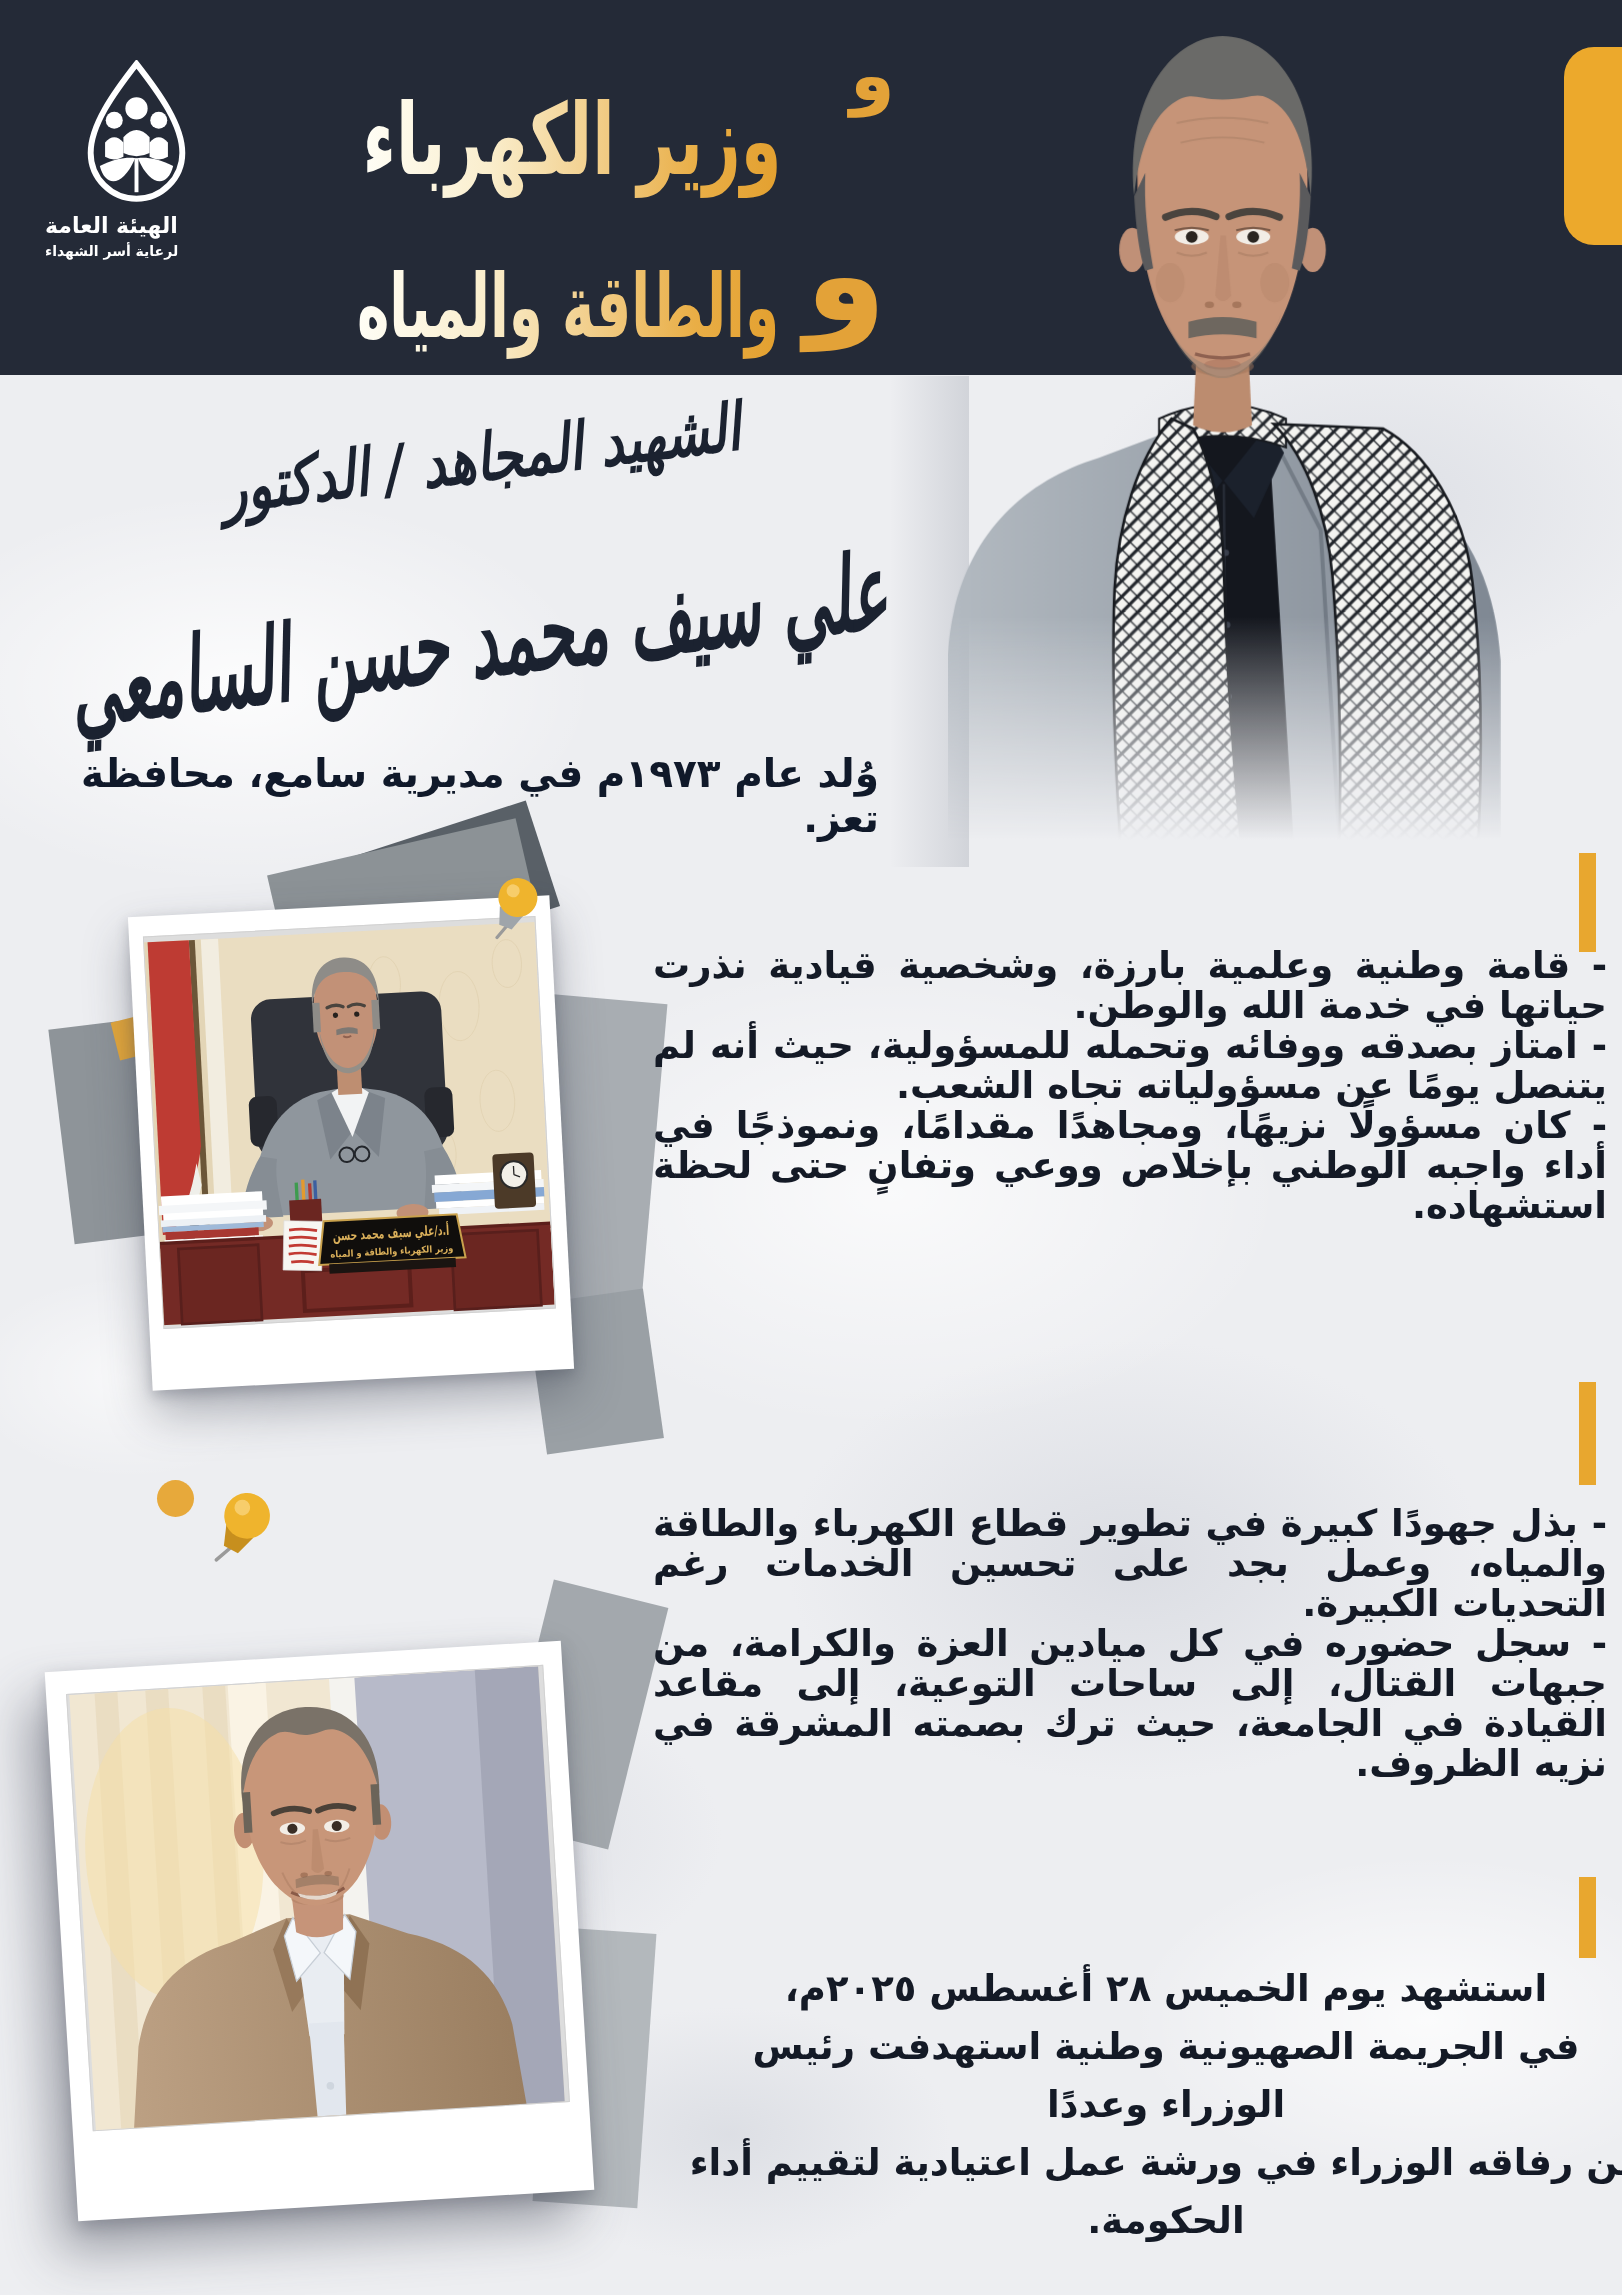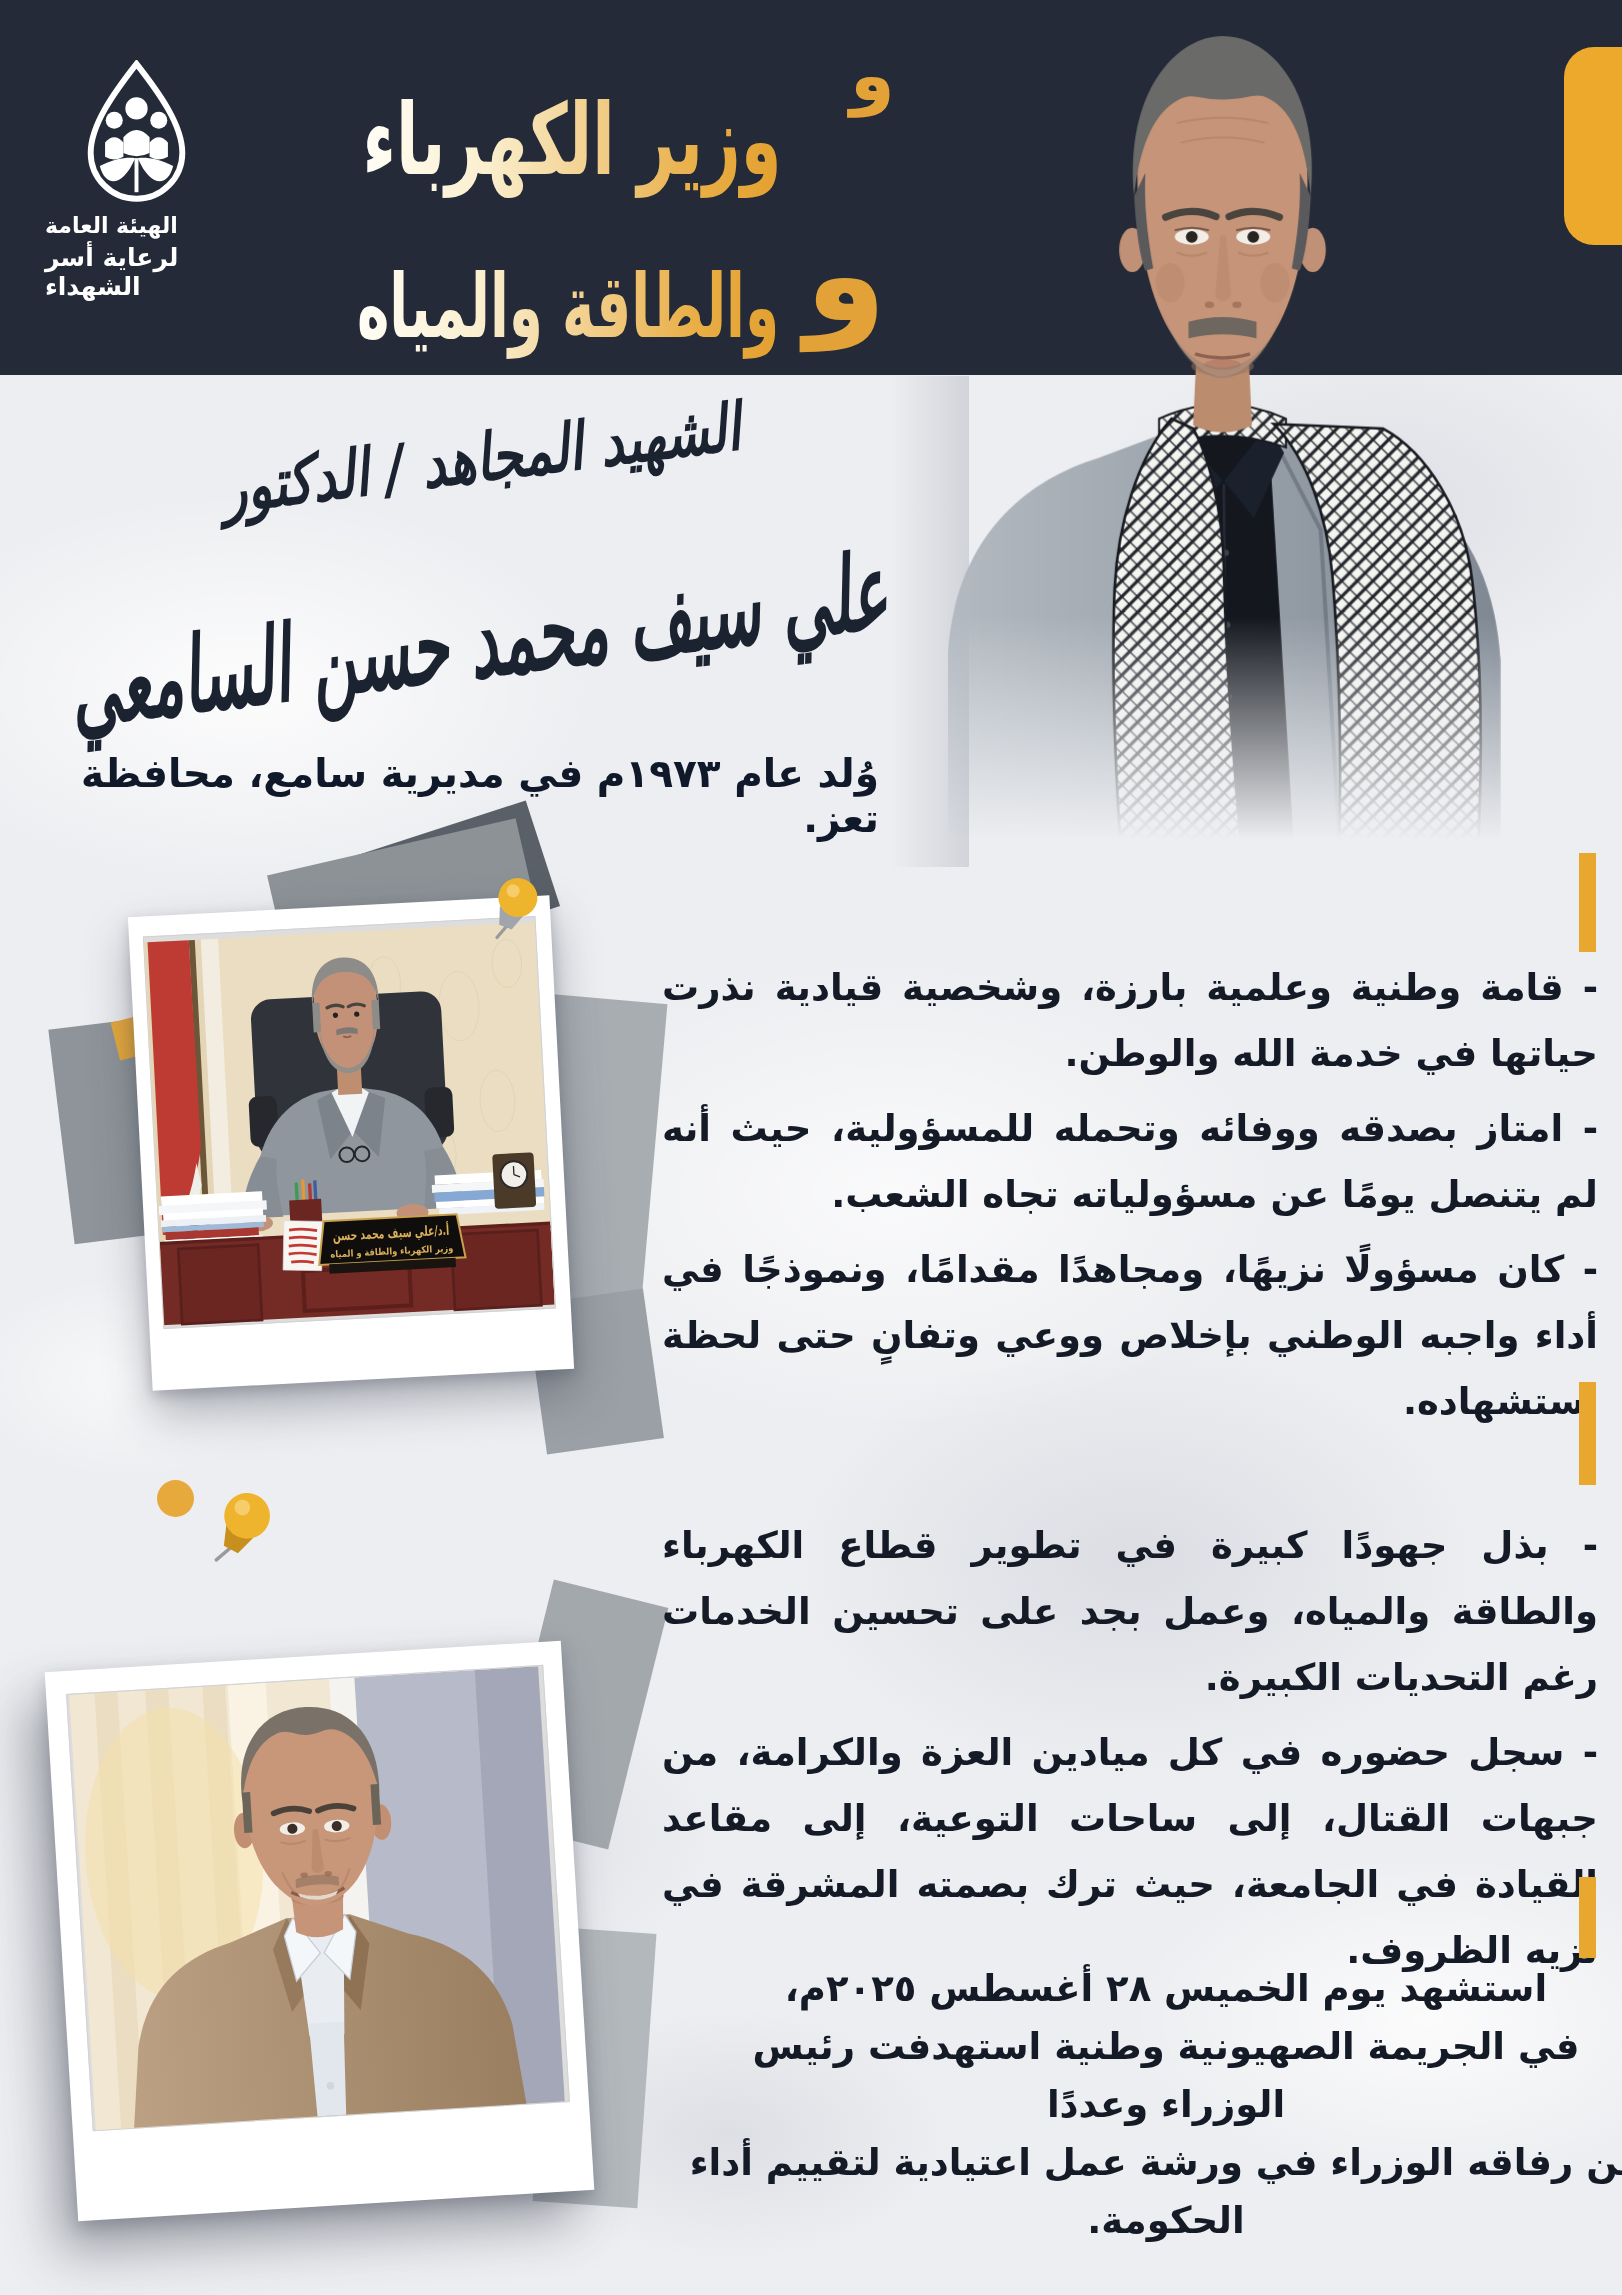--- a/index.html
+++ b/index.html
@@ -16,38 +16,38 @@
       radial-gradient(ellipse 393px 249px at 30% 80%, rgba(208,211,219,.5), transparent 60%),
       radial-gradient(ellipse 497px 275px at 88% 88%, rgba(255,255,255,.78), transparent 60%),
       radial-gradient(ellipse 340px 196px at 45% 93%, rgba(198,202,211,.42), transparent 65%),
       radial-gradient(ellipse 275px 170px at 8% 60%, rgba(255,255,255,.6), transparent 60%);
   }
   .abs{position:absolute;}
   
   .header{left:0;top:0;width:1623px;height:375px;background:#242A37;}
   .logo-block{left:46px;top:60px;width:183px;text-align:left;color:#fff;}
   .logo-block .org-line1{font-size:22px;font-weight:bold;letter-spacing:0.7px;margin-top:9.2px;}
-  .logo-block .org-line2{font-size:25px;font-weight:bold;margin-top:5.2px;}
+  .logo-block .org-line2{font-size:14px;font-weight:bold;margin-top:5.2px;}
   .gold-tab{left:1565px;top:47px;width:58px;height:198px;background:#ECA92C;border-radius:30px 0 0 30px;}
   .gold-waw{color:#E3A238;font-weight:bold;line-height:1;z-index:3;}
   
   .polaroid{background:#ffffff;z-index:5;}
   .polaroid .photo-holder{position:absolute;background:#ddd;overflow:hidden;border:0.7px solid #d2d2d2;}
   .p1{left:141px;top:906px;width:422px;height:474px;transform:rotate(-3deg);
       box-shadow:0 23px 46px rgba(55,60,75,.38), 0 5.2px 13px rgba(55,60,75,.25);}
   .p1 .photo-holder{left:14.4px;top:19.6px;width:393px;height:393px;}
   .p2{left:62px;top:1656px;width:517px;height:550px;transform:rotate(-3.5deg);
       box-shadow:-19.6px 29.4px 52px rgba(55,60,75,.45), 0 6.5px 15.7px rgba(55,60,75,.25);}
   .p2 .photo-holder{left:19.6px;top:23px;width:478px;height:438px;}
   .sheet{z-index:1;}
   
   .gold-bar{left:1580px;width:17px;background:#E8A72F;z-index:6;}
   .sec-head{z-index:6;}
   .body-col{left:654px;width:954px;z-index:6;color:#141A26;font-weight:bold;}
-  .body-col p{margin:9px;font-size:37px;line-height:66px;text-align:justify;text-align-last:right;direction:rtl;}
+  .body-col p{margin:0;font-size:37px;line-height:40px;text-align:justify;text-align-last:right;direction:rtl;}
   .center-col{left:654px;width:954px;z-index:6;color:#141A26;font-weight:bold;margin-left:36px;}
   .center-col div{font-size:37px;line-height:58px;text-align:center;direction:rtl;}
   .birth-line{left:39px;top:751px;width:841px;text-align:right;font-size:39px;font-weight:bold;color:#10192A;z-index:6;}
   svg text{font-family:"DejaVu Sans",sans-serif;}
 </style>
 </head>
 <body>
 
 <div class="page">
 

